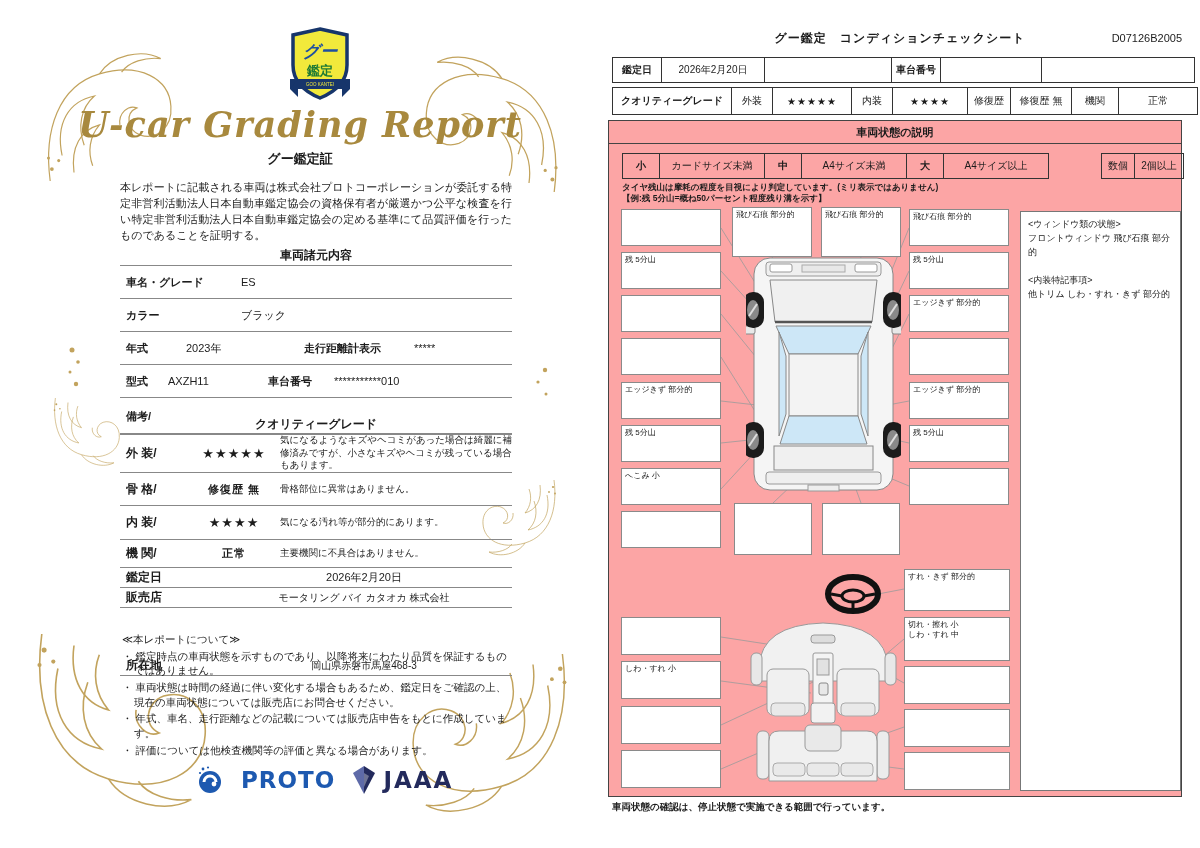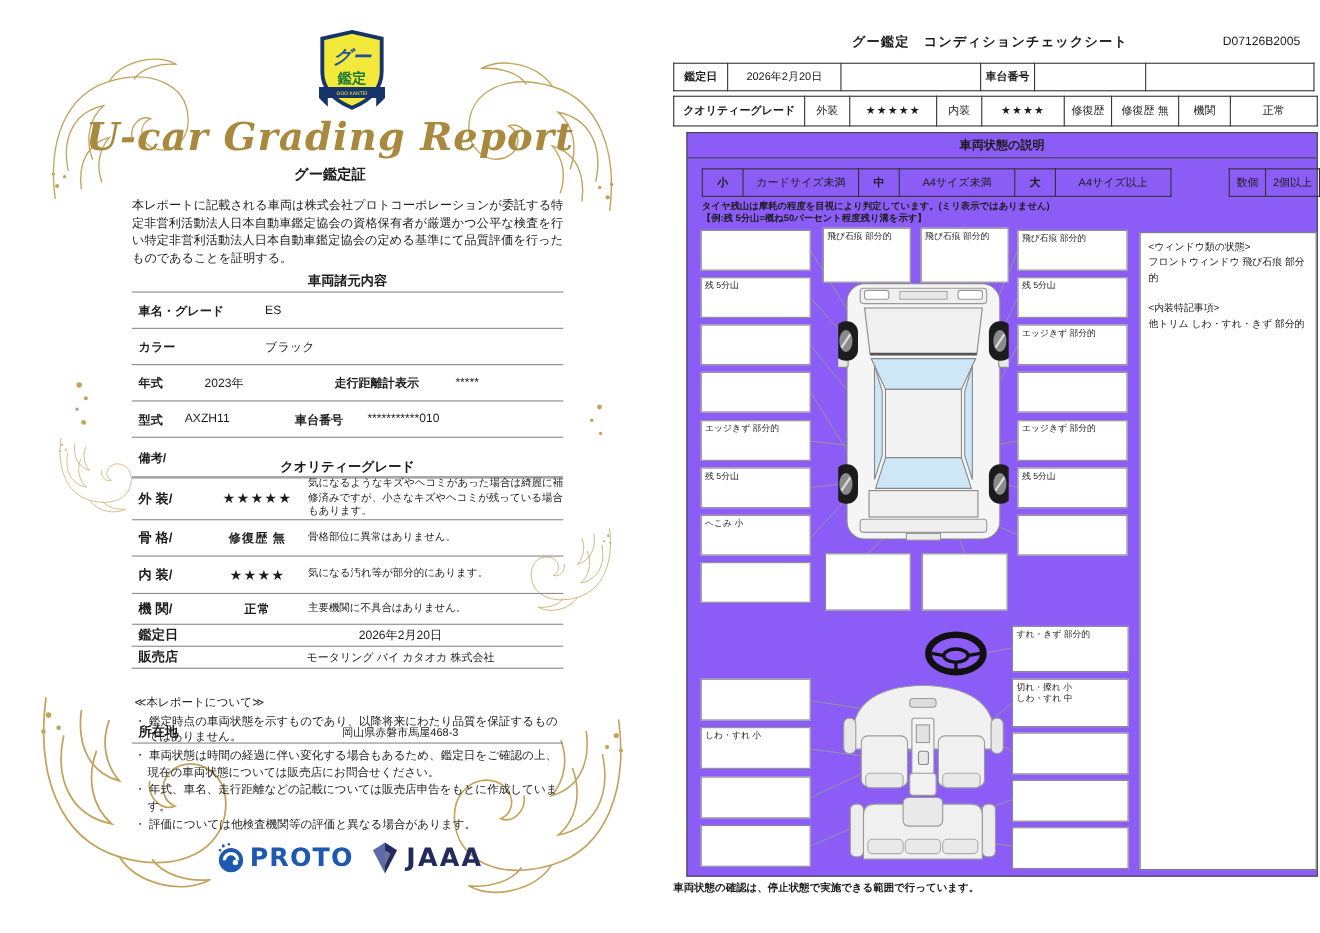--- a/index.html
+++ b/index.html
@@ -6,21 +6,21 @@
   body{width:1200px;height:848px;background:#ffffff;position:relative;overflow:hidden;
        font-family:"Liberation Sans","DejaVu Sans",sans-serif;color:#1c1c1c;}
   .abs{position:absolute;box-sizing:border-box;}
   
   #right-page{left:600px;top:0;width:600px;height:848px;}
   .sheet-title{left:0;top:30px;width:100%;text-align:center;font-size:12px;font-weight:bold;letter-spacing:1px;}
   .doc-no{right:18px;top:32px;font-size:11px;}
   table.grid{border-collapse:collapse;table-layout:fixed;}
   table.grid td{border:1.2px solid #333;font-size:10px;text-align:center;padding:0;height:24px;overflow:hidden;white-space:nowrap;}
   td.stars{font-size:11px;letter-spacing:1px;}
-  #main-box{left:24px;top:120px;width:574px;height:677px;border:1.5px solid #444;background:#8b5cf6;}
+  #main-box{left:8px;top:120px;width:574px;height:677px;border:1.5px solid #444;background:#fca5a5;}
   #cond-title{left:0;top:0;width:100%;height:23px;line-height:23px;text-align:center;
               font-size:11px;font-weight:bold;border-bottom:1.5px solid #444;}
   .note{font-size:8.5px;line-height:1.35;}
   .lbox{position:absolute;box-sizing:border-box;border:1px solid #8a8a8a;background:#fff;
         font-size:8px;padding:2px 3px;line-height:1.3;color:#222;overflow:hidden;}
   #notes-panel{left:411px;top:90px;width:161px;height:580px;border:1.5px solid #777;
                font-size:9px;line-height:1.55;padding:6px 7px;background:#fff;}
   .sheet-footer{left:12px;top:801px;font-size:9.5px;font-weight:bold;}
   svg.lines{position:absolute;left:0;top:0;pointer-events:none;}
   
@@ -168,21 +168,21 @@
 
   <div class="abs about" style="left:122px;top:632px;width:392px;">
     <div style="font-weight:normal;margin-bottom:2px;">≪本レポートについて≫</div>
     <div class="about-li">・ 鑑定時点の車両状態を示すものであり、以降将来にわたり品質を保証するものではありません。</div>
     <div class="about-li">・ 車両状態は時間の経過に伴い変化する場合もあるため、鑑定日をご確認の上、現在の車両状態については販売店にお問合せください。</div>
     <div class="about-li">・ 年式、車名、走行距離などの記載については販売店申告をもとに作成しています。</div>
     <div class="about-li">・ 評価については他検査機関等の評価と異なる場合があります。</div>
   </div>
 
   <div class="abs" style="left:195px;top:765px;display:flex;align-items:center;gap:16px;">
-    <div style="display:flex;align-items:center;gap:2px;">
+    <div style="display:flex;align-items:center;gap:16px;">
       <svg width="30" height="30" viewBox="0 0 30 30">
         <circle cx="15" cy="17" r="11" fill="#1d59b0"></circle>
         <path d="M9,17 a6,6 0 1 1 12,0" fill="none" stroke="#ffffff" stroke-width="3"></path>
         <circle cx="19" cy="19" r="2.4" fill="#ffffff"></circle>
         <circle cx="8" cy="4" r="1.4" fill="#1d59b0"></circle>
           <circle cx="13" cy="2.5" r="1.1" fill="#1d59b0"></circle>
           <circle cx="5" cy="8" r="1.1" fill="#1d59b0"></circle>
       </svg>
       <span class="logo-text" style="font-size:23px;color:#1d59b0;letter-spacing:1px;">PROTO</span>
     </div>

